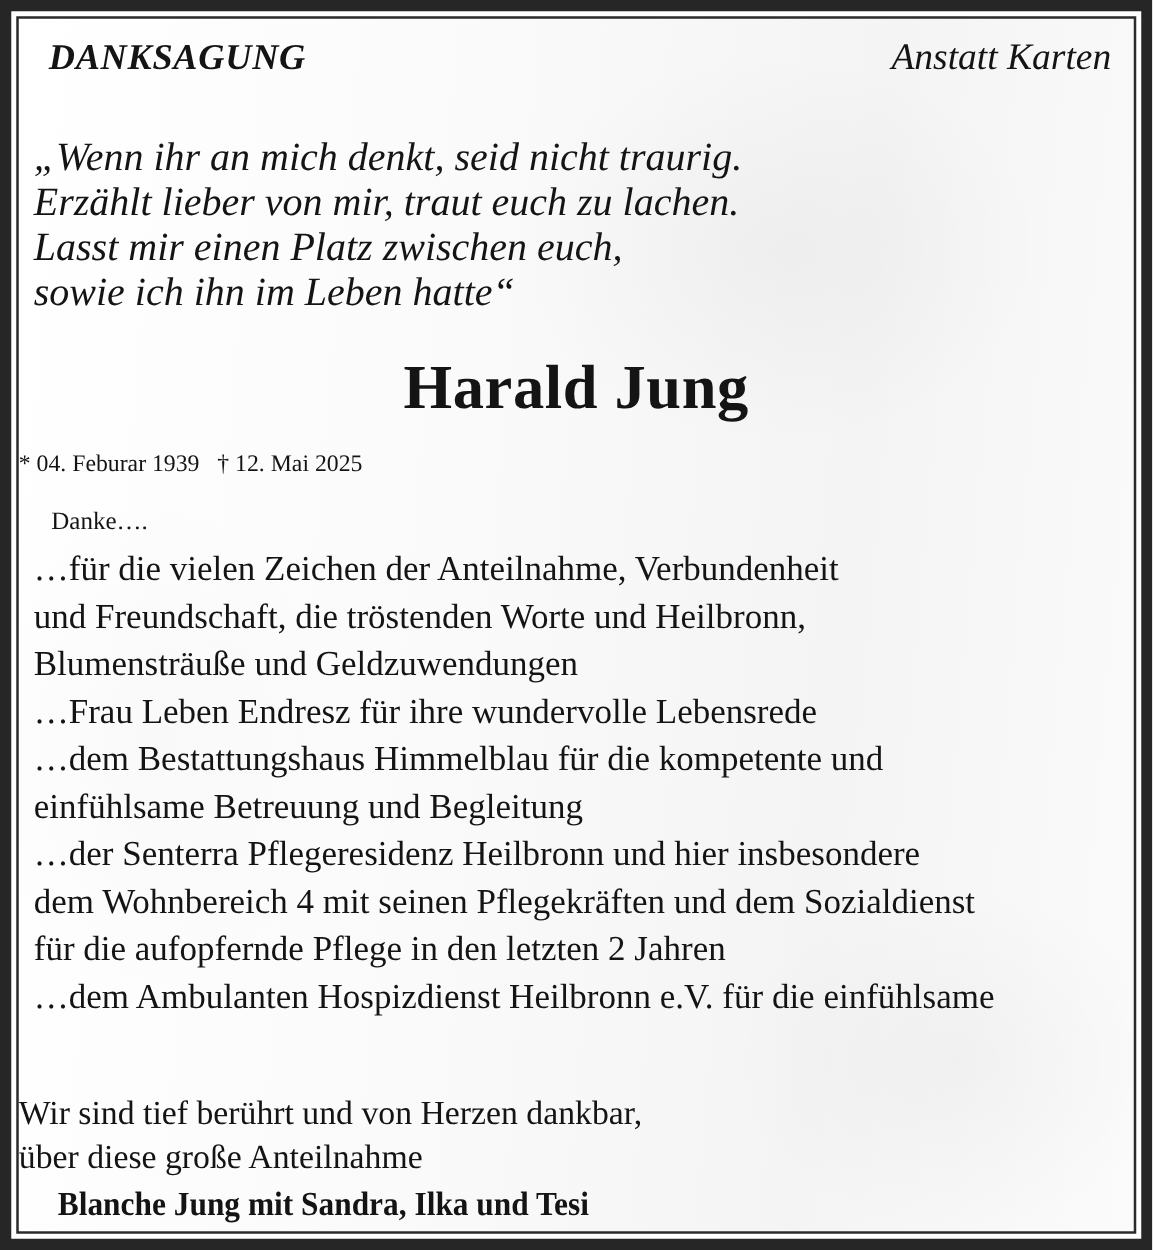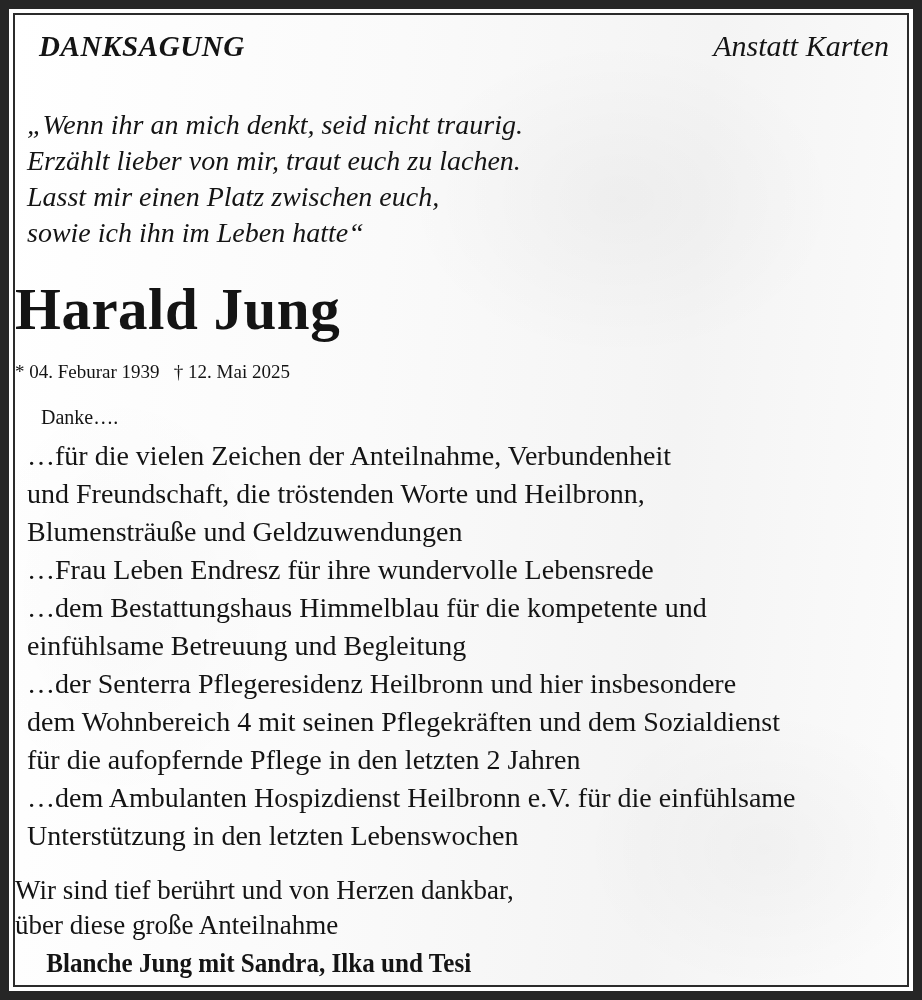--- a/index.html
+++ b/index.html
@@ -91,32 +91,33 @@
 
   
   .poem {
     position: absolute;
     left: 12px;
     top: 92px;
     width: 860px;
   }
   .poem-line {
     font-style: italic;
-    font-size: 28px;
+    font-size: 32px;
     line-height: 36px;
     white-space: nowrap;
   }
 
   
   .name {
     position: absolute;
     left: 0;
     top: 258px;
     width: 892px;
-    font-size: 59px;
+    text-align: center;
+    font-size: 50px;
     font-weight: bold;
     line-height: 72px;
     letter-spacing: 0.5px;
   }
   .dates {
     position: absolute;
     left: 0;
     top: 340px;
     width: 892px;
     font-size: 19px;
@@ -197,21 +198,20 @@
       <div class="thanks-line">…für die vielen Zeichen der Anteilnahme, Verbundenheit</div>
       <div class="thanks-line">und Freundschaft, die tröstenden Worte und Heilbronn,</div>
       <div class="thanks-line">Blumensträuße und Geldzuwendungen</div>
       <div class="thanks-line">…Frau Leben Endresz für ihre wundervolle Lebensrede</div>
       <div class="thanks-line">…dem Bestattungshaus Himmelblau für die kompetente und</div>
       <div class="thanks-line">einfühlsame Betreuung und Begleitung</div>
       <div class="thanks-line">…der Senterra Pflegeresidenz Heilbronn und hier insbesondere</div>
       <div class="thanks-line">dem Wohnbereich 4 mit seinen Pflegekräften und dem Sozialdienst</div>
       <div class="thanks-line">für die aufopfernde Pflege in den letzten 2 Jahren</div>
       <div class="thanks-line">…dem Ambulanten Hospizdienst Heilbronn e.V. für die einfühlsame</div>
-      <div class="thanks-line">Unterstützung in den letzten Lebenswochen</div>
     </div>
 
     <div class="closing">
       <div class="closing-line">Wir sind tief berührt und von Herzen dankbar,</div>
       <div class="closing-line">über diese große Anteilnahme</div>
       <div class="family-line">Blanche Jung mit Sandra, Ilka und Tesi</div>
     </div>
 
   </div>
 </div>

